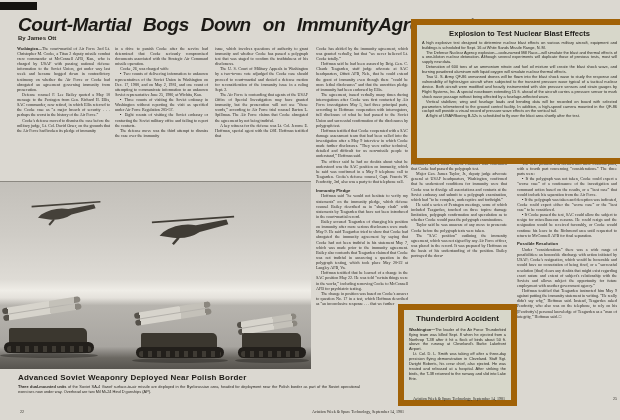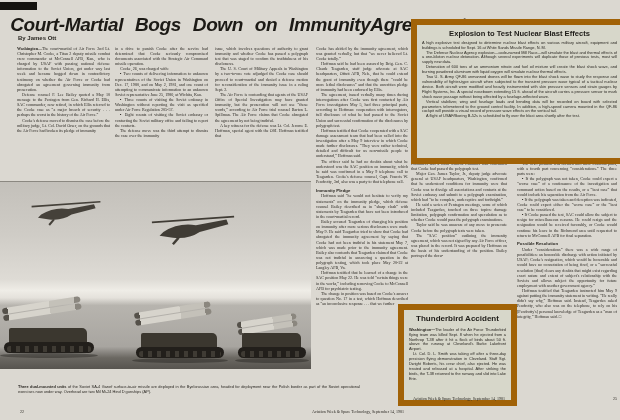--- a/index.html
+++ b/index.html
@@ -1,21 +1,21 @@
 <!DOCTYPE html>
 <html><head>
 <meta charset="utf-8">
 <style>
   html,body{margin:0;padding:0;background:#9a9892;}
   .page{position:relative;width:620px;height:420px;background:#dbd8d1;overflow:hidden;
         font-family:"Liberation Serif",serif;color:#2a2722;}
   
   .corner-bar{position:absolute;left:0;top:2px;width:37px;height:8px;background:#15130f;}
   
-  .headline{position:absolute;left:18px;top:14px;width:448px;display:flex;justify-content:flex-end;
+  .headline{position:absolute;left:18px;top:14px;width:448px;display:flex;justify-content:space-between;
             font-family:"Liberation Sans",sans-serif;font-weight:bold;font-style:italic;
             font-size:19px;letter-spacing:-0.4px;word-spacing:7px;white-space:nowrap;color:#1c1a16;}
   .byline{position:absolute;left:18px;top:35px;font-family:"Liberation Sans",sans-serif;
           font-weight:bold;font-size:6px;color:#2a2722;}
   
   .tiny{position:absolute;overflow:hidden;}
   .tiny>.s2{width:200%;transform:scale(0.5);transform-origin:0 0;}
   
   .colinner{font-size:8.2px;line-height:1.25;text-align:justify;}
   .colinner .para{margin:0;text-indent:10px;}
@@ -181,20 +181,21 @@
     <div class="sa4" style="left:238px;top:131px;width:68px;height:48px;">
       <div class="msl">
           <div class="m t"></div>
           <div class="m b"></div>
         </div>
       <div class="cab"></div>
         <div class="trk"></div>
     </div>
   </div>
 
+  <div class="caption-title">Advanced Soviet Weaponry Deployed Near Polish Border</div>
   <div class="tiny" style="left:18px;top:384px;width:342px;height:22px;">
     <div class="s2 captioninner">
       <b>Three dual-mounted units</b><span> of the Soviet SA-4 Ganef surface-to-air missile are deployed in the Byelorussian area, headed for deployment near the Polish border as part of the Soviet operational exercises now under way. Overhead are two Mil Mi-24 Hind D gunships (AP).</span>
     </div>
   </div>
 
   <div class="tiny footer" style="left:413px;top:396px;width:204px;height:10px;">
     <div class="s2">
       <span>Aviation Week &amp; Space Technology, September 14, 1981</span>
       <span>25</span>

